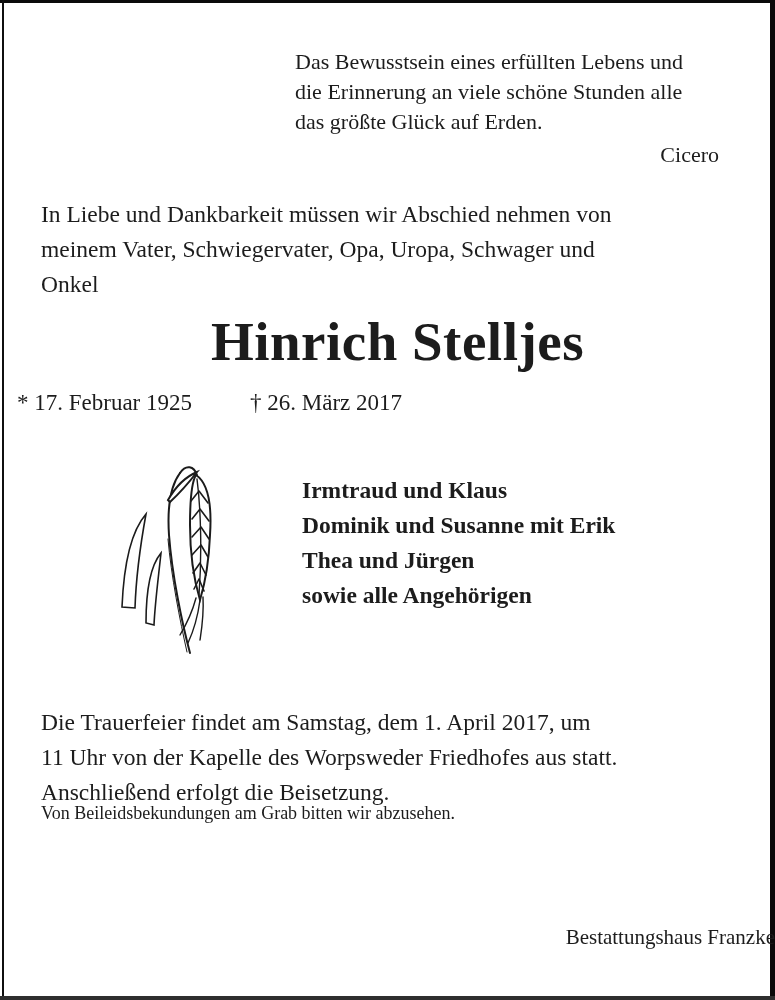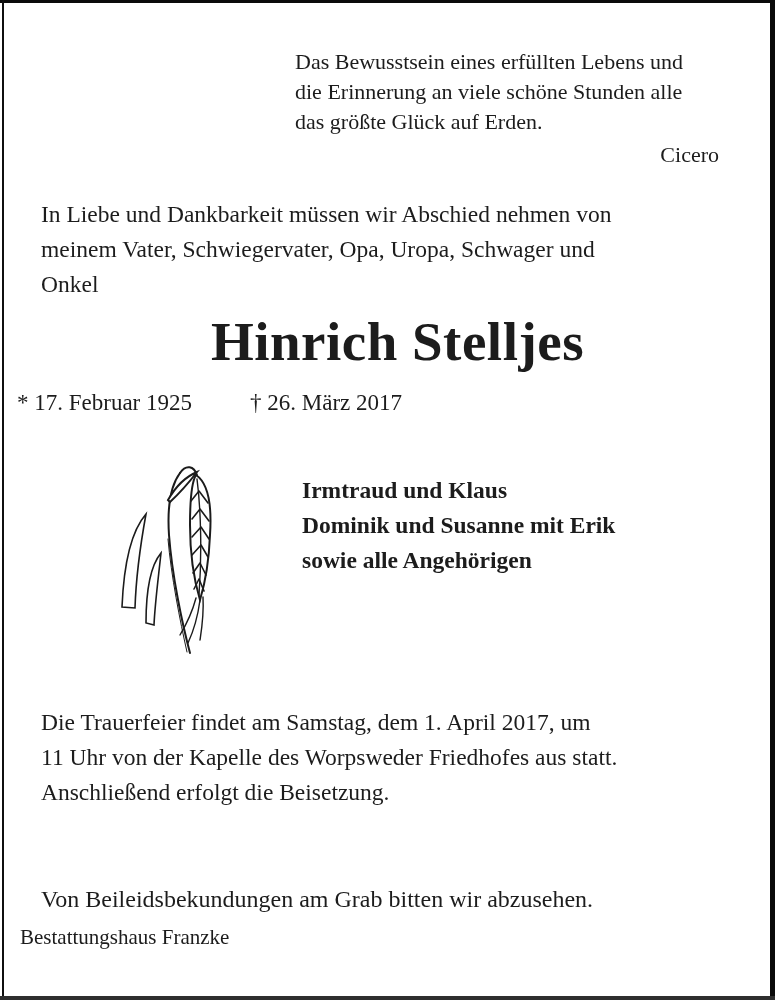--- a/index.html
+++ b/index.html
@@ -82,30 +82,30 @@
   .funeral-block {
     position: absolute;
     left: 41px;
     top: 705px;
     font-size: 23.5px;
     line-height: 35px;
   }
   .condolence-line {
     position: absolute;
     left: 41px;
-    top: 884px;
-    font-size: 24px;
+    top: 798px;
+    font-size: 18px;
     line-height: 30px;
   }
   .funeral-home-line {
     position: absolute;
     left: 0;
     right: 0;
     top: 923px;
-    text-align: left;
+    text-align: right;
     font-size: 21px;
     line-height: 28px;
     margin-left: 20px;
   }
 </style>
 </head>
 <body>
 
 <div class="frame-top"></div>
 <div class="frame-left"></div>
@@ -156,20 +156,21 @@
   <path d="M89,124 L94,136 M89,124 L84,134" stroke-width="1.6"></path>
 
   <path d="M90,145 C88,160 84,175 78,188" stroke-width="1.4"></path>
   <path d="M93,142 C94,160 92,172 90,185" stroke-width="1.4"></path>
   <path d="M86,143 C82,158 76,170 70,180" stroke-width="1.4"></path>
 </svg>
 
 <div class="mourners-block">
   <div>Irmtraud und Klaus</div>
   <div>Dominik und Susanne mit Erik</div>
+  <div>Thea und Jürgen</div>
   <div>sowie alle Angehörigen</div>
 </div>
 
 <div class="funeral-block">
   <div>Die Trauerfeier findet am Samstag, dem 1. April 2017, um</div>
   <div>11 Uhr von der Kapelle des Worpsweder Friedhofes aus statt.</div>
   <div>Anschließend erfolgt die Beisetzung.</div>
 </div>
 
 <div class="condolence-line">Von Beileidsbekundungen am Grab bitten wir abzusehen.</div>

